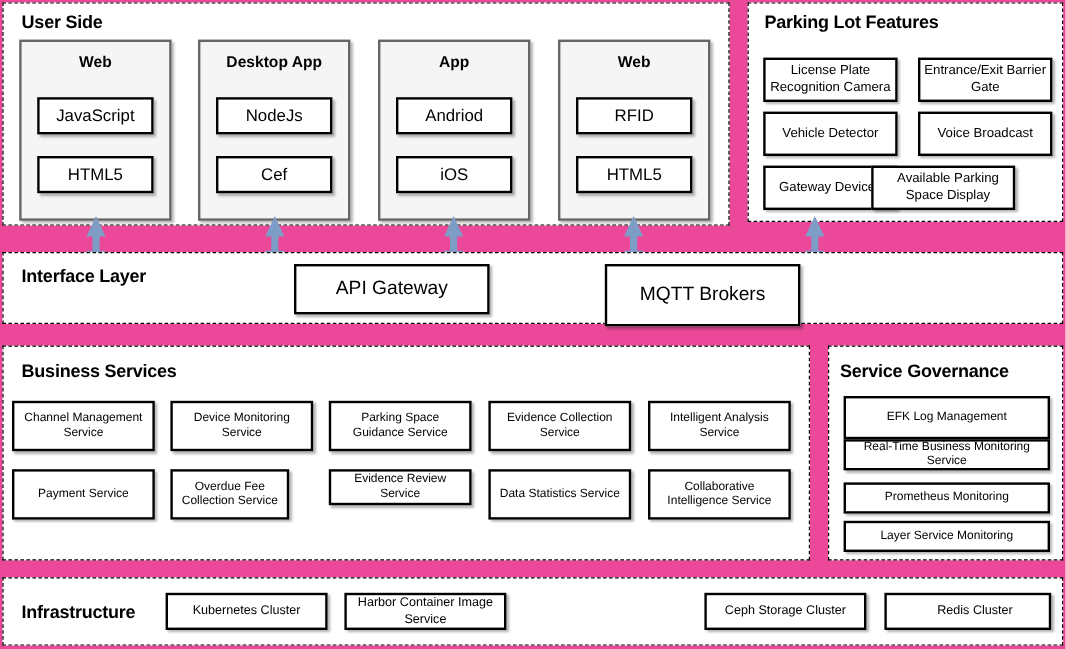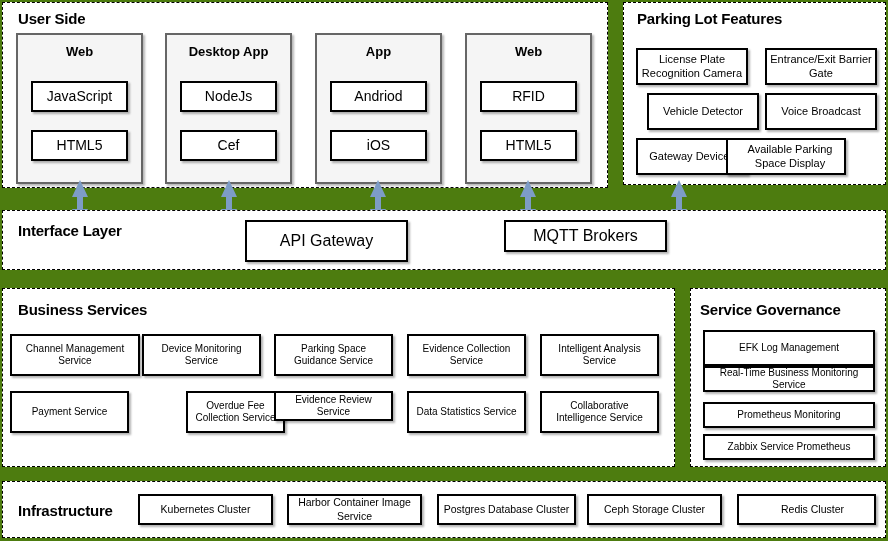--- a/index.html
+++ b/index.html
@@ -8,21 +8,21 @@
     background: #ffffff;
   }
   body {
     font-family: "Liberation Sans", sans-serif;
     -webkit-font-smoothing: antialiased;
   }
   #canvas {
     position: relative;
     width: 888px;
     height: 541px;
-    background: #4d7c0f;
+    background: #ec4899;
     overflow: hidden;
   }
 
   
   .panel {
     position: absolute;
     border: 1px dashed #000000;
     background: #ffffff;
     box-sizing: border-box;
   }
@@ -115,21 +115,21 @@
   </div>
   <div class="box tech" style="left:480px; top:81px; width:97px; height:31px;">RFID</div>
   <div class="box tech" style="left:480px; top:130px; width:97px; height:31px;">HTML5</div>
 
   <div class="panel" style="left:623px; top:2px; width:263px; height:183px;">
   </div>
   <div class="panel-title" style="left:637px; top:10px;">Parking Lot Features</div>
 
   <div class="box feature" style="left:636px; top:48px; width:112px; height:37px;">License Plate Recognition Camera</div>
   <div class="box feature" style="left:765px; top:48px; width:112px; height:37px;">Entrance/Exit Barrier Gate</div>
-  <div class="box feature" style="left:636px; top:93px; width:112px; height:37px;margin-left:11px;">Vehicle Detector</div>
+  <div class="box feature" style="left:636px; top:93px; width:112px; height:37px;">Vehicle Detector</div>
   <div class="box feature" style="left:765px; top:93px; width:112px; height:37px;">Voice Broadcast</div>
   <div class="box feature" style="left:636px; top:138px; width:112px; height:37px;">Gateway Devices</div>
   <div class="box feature" style="left:726px; top:138px; width:120px; height:37px;padding-left:11px;">Available Parking Space Display</div>
 
   <div class="arrow" style="left:69px; top:180px;">
     <svg width="22" height="46" viewBox="0 0 22 46">
       <polygon points="11,0 19,17 14,17 14,29 19,29 11,46 3,29 8,29 8,17 3,17" fill="#7d9cc6"></polygon>
     </svg>
   </div>
   <div class="arrow" style="left:218px; top:180px;">
@@ -151,50 +151,49 @@
     <svg width="22" height="46" viewBox="0 0 22 46">
       <polygon points="11,0 19,17 14,17 14,29 19,29 11,46 3,29 8,29 8,17 3,17" fill="#7d9cc6"></polygon>
     </svg>
   </div>
 
   <div class="panel" style="left:2px; top:210px; width:884px; height:60px;">
   </div>
   <div class="panel-title" style="left:18px; top:222px;">Interface Layer</div>
 
   <div class="box gateway" style="left:245px; top:220px; width:163px; height:42px;">API Gateway</div>
-  <div class="box gateway" style="left:504px; top:220px; width:163px; height:32px;">MQTT Brokers</div>
+  <div class="box gateway" style="left:504px; top:220px; width:163px; height:52px;">MQTT Brokers</div>
 
   <div class="panel" style="left:2px; top:288px; width:673px; height:179px;">
   </div>
   <div class="panel-title" style="left:18px; top:301px;">Business Services</div>
 
-  <div class="box service" style="left:10px; top:334px; width:130px; height:42px;">Channel Management Service</div>
+  <div class="box service" style="left:10px; top:334px; width:119px; height:42px;">Channel Management Service</div>
   <div class="box service" style="left:142px; top:334px; width:119px; height:42px;">Device Monitoring Service</div>
   <div class="box service" style="left:274px; top:334px; width:119px; height:42px;">Parking Space Guidance Service</div>
   <div class="box service" style="left:407px; top:334px; width:119px; height:42px;">Evidence Collection Service</div>
   <div class="box service" style="left:540px; top:334px; width:119px; height:42px;">Intelligent Analysis Service</div>
 
   <div class="box service" style="left:10px; top:391px; width:119px; height:42px;">Payment Service</div>
-  <div class="box service" style="left:142px; top:391px; width:99px; height:42px;margin-left:44px;">Overdue Fee Collection Service</div>
+  <div class="box service" style="left:142px; top:391px; width:99px; height:42px;">Overdue Fee Collection Service</div>
   <div class="box service" style="left:274px; top:391px; width:119px; height:30px;">Evidence Review Service</div>
   <div class="box service" style="left:407px; top:391px; width:119px; height:42px;">Data Statistics Service</div>
   <div class="box service" style="left:540px; top:391px; width:119px; height:42px;">Collaborative Intelligence Service</div>
 
   <div class="panel" style="left:690px; top:288px; width:196px; height:179px;">
   </div>
   <div class="panel-title" style="left:700px; top:301px;">Service Governance</div>
 
   <div class="box gov" style="left:703px; top:330px; width:172px; height:36px;">EFK Log Management</div>
   <div class="box gov" style="left:703px; top:366px; width:172px; height:26px;">Real-Time Business Monitoring Service</div>
   <div class="box gov" style="left:703px; top:402px; width:172px; height:26px;">Prometheus Monitoring</div>
-  <div class="box gov" style="left:703px; top:434px; width:172px; height:26px;">Zabbix Service Prometheus</div>
+  <div class="box gov" style="left:703px; top:434px; width:172px; height:26px;">Layer Service Monitoring</div>
 
   <div class="panel" style="left:2px; top:481px; width:884px; height:57px;">
   </div>
   <div class="panel-title" style="left:18px; top:502px;">Infrastructure</div>
 
   <div class="box infra" style="left:287px; top:494px; width:135px; height:31px;">Harbor Container Image Service</div>
   <div class="box infra" style="left:138px; top:494px; width:135px; height:31px;">Kubernetes Cluster</div>
-  <div class="box infra" style="left:437px; top:494px; width:139px; height:31px;">Postgres Database Cluster</div>
   <div class="box infra" style="left:587px; top:494px; width:135px; height:31px;">Ceph Storage Cluster</div>
   <div class="box infra" style="left:737px; top:494px; width:139px; height:31px;padding-left:15px;">Redis Cluster</div>
 
 </div>
 
 </body></html>

